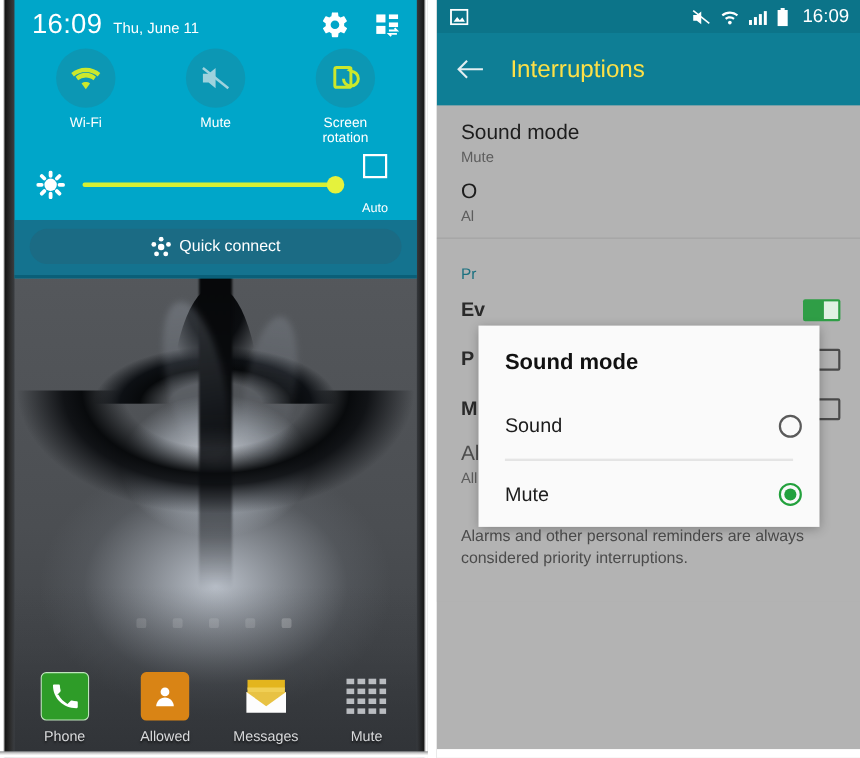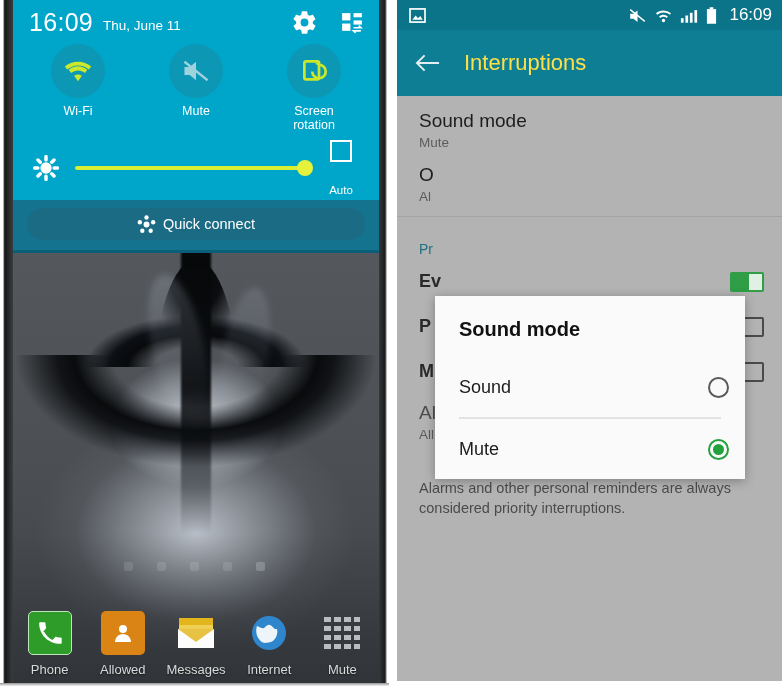--- a/index.html
+++ b/index.html
@@ -180,30 +180,20 @@
             <rect x="4" y="2" width="34" height="9" fill="#e3b51d"></rect>
             <rect x="4" y="9" width="34" height="6" fill="#f0cf55"></rect>
             <path d="M3 13 H39 V32 H3 Z" fill="#fdfdfd"></path>
             <path d="M3 13 L21 26 L39 13 Z" fill="#e8c243"></path>
           </svg>
         </div>
         <div class="dock-lbl">Messages</div>
       </div>
       <div class="dock-item">
         <div class="dock-ico">
-          <svg width="38" height="38" viewBox="0 0 38 38">
-            <circle cx="19" cy="19" r="17" fill="#2f86cc"></circle>
-            <path d="M7 12c3 1 5 3 7 2s3-4 6-3 4 5 7 4c1 3 0 8-3 11s-9 4-13 1-6-9-4-15z" fill="#eef5fa"></path>
-            <path d="M10 26c2-1 4 1 6 3-3 0-5-1-6-3z" fill="#eef5fa"></path>
-          </svg>
-        </div>
-        <div class="dock-lbl">Internet</div>
-      </div>
-      <div class="dock-item">
-        <div class="dock-ico">
           <svg width="40" height="36" viewBox="0 0 40 36">
             <g fill="#b9bcc0">
               <rect x="2" y="2" width="7" height="5"></rect>
                 <rect x="12" y="2" width="7" height="5"></rect>
                 <rect x="22" y="2" width="7" height="5"></rect>
                 <rect x="32" y="2" width="6" height="5"></rect>
               <rect x="2" y="11" width="7" height="5"></rect>
                 <rect x="12" y="11" width="7" height="5"></rect>
                 <rect x="22" y="11" width="7" height="5"></rect>
                 <rect x="32" y="11" width="6" height="5"></rect>

